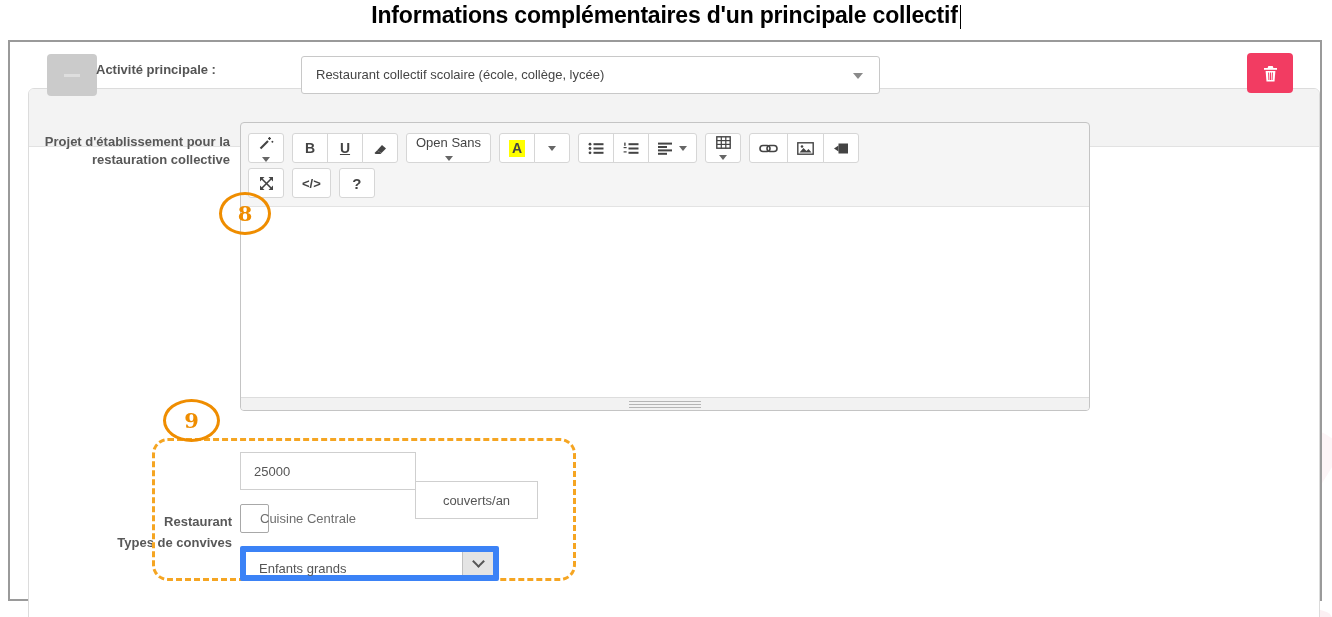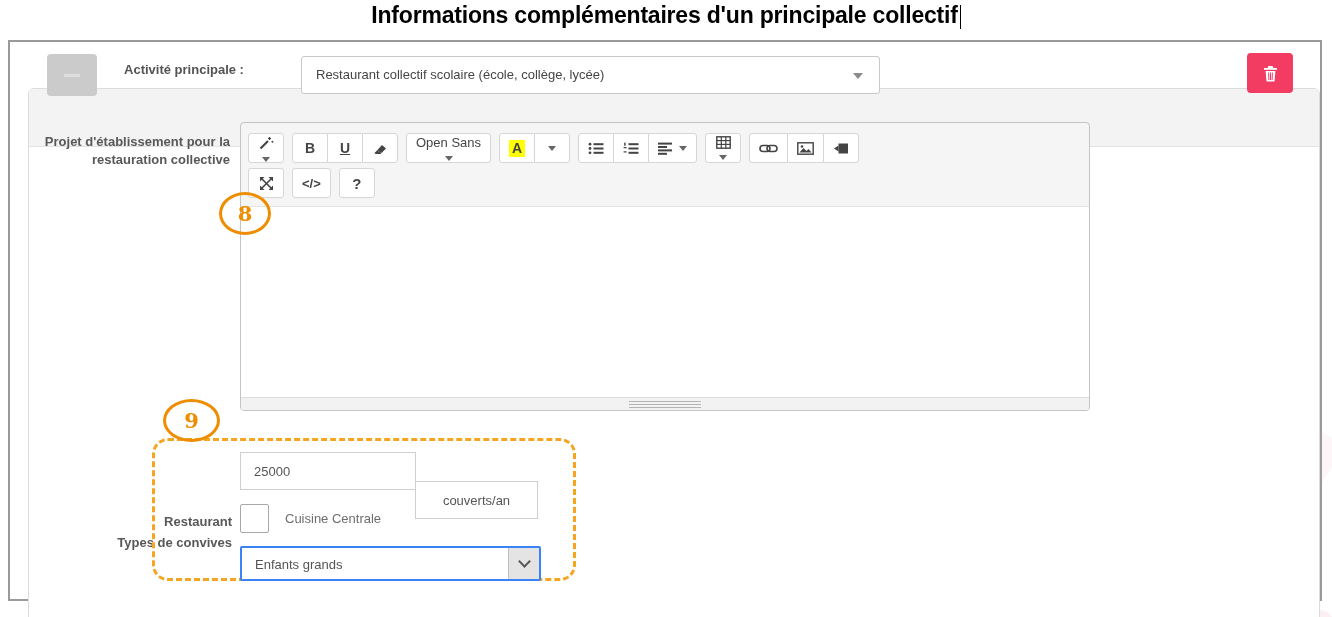--- a/index.html
+++ b/index.html
@@ -33,21 +33,21 @@
   }
 
   
   #collapse-btn {
     position:absolute; left:47px; top:54px; width:50px; height:42px;
     background:#cbcbcb; border-radius:4px; border:none; cursor:pointer;
     display:flex; align-items:center; justify-content:center;
   }
   #collapse-btn .minus { width:16px; height:3px; background:#dedede; }
   #activity-label {
-    position:absolute; left:88px; top:62px; width:192px; text-align:center;
+    position:absolute; left:96px; top:62px; width:192px; text-align:left;
     font-size:13px; font-weight:600; color:#545454;
   }
   .selectbox {
     position:absolute; background:#fff; border:1px solid #c8c8c8; border-radius:3px;
     font-size:13px; color:#454545; cursor:pointer;
   }
   #activity-select { left:301px; top:56px; width:579px; height:38px; }
   #activity-select .sel-text { display:block; line-height:36px; padding-left:14px; white-space:nowrap; overflow:hidden; }
   .sel-caret {
     position:absolute; right:16px; top:16px; width:0; height:0;
@@ -130,24 +130,24 @@
   }
   #covers-addon {
     width:123px; height:38px; border:1px solid #cfcfcf; margin-left:-1px;
     display:flex; align-items:center; justify-content:center;
     font-size:13px; color:#555; background:#fff;margin-top:29px;
   }
   #typology-checkbox {
     position:absolute; left:240px; top:504px; width:29px; height:29px;
     border:1px solid #a8a8a8; border-radius:2px; background:#fff; cursor:pointer; z-index:3;
   }
-  #typology-option-label { position:absolute; left:285px; top:511px; font-size:13px; color:#6e6e6e; z-index:3; }
+  #typology-option-label { position:absolute; left:260px; top:511px; font-size:13px; color:#6e6e6e; z-index:3; }
   #guests-select {
-    position:absolute; left:240px; top:546px; width:301px; height:35px;
-    border:2px solid #3b82f6; border-radius:2px; background:#fff;
+    position:absolute; left:240px; top:546px; width:259px; height:35px;
+    border:6px solid #3b82f6; border-radius:2px; background:#fff;
     display:flex; cursor:pointer; z-index:3;
   }
   #guests-select .sel-text { flex:1; line-height:33px; padding-left:13px; font-size:13px; color:#555; }
   #guests-arrow {
     width:31px; background:#e4e4e4; border-left:1px solid #c0c0c0;
     display:flex; align-items:center; justify-content:center;
   }
   .chev { width:9px; height:9px; border-right:2px solid #555; border-bottom:2px solid #555; transform:rotate(45deg); margin-top:-4px; }
 
   

